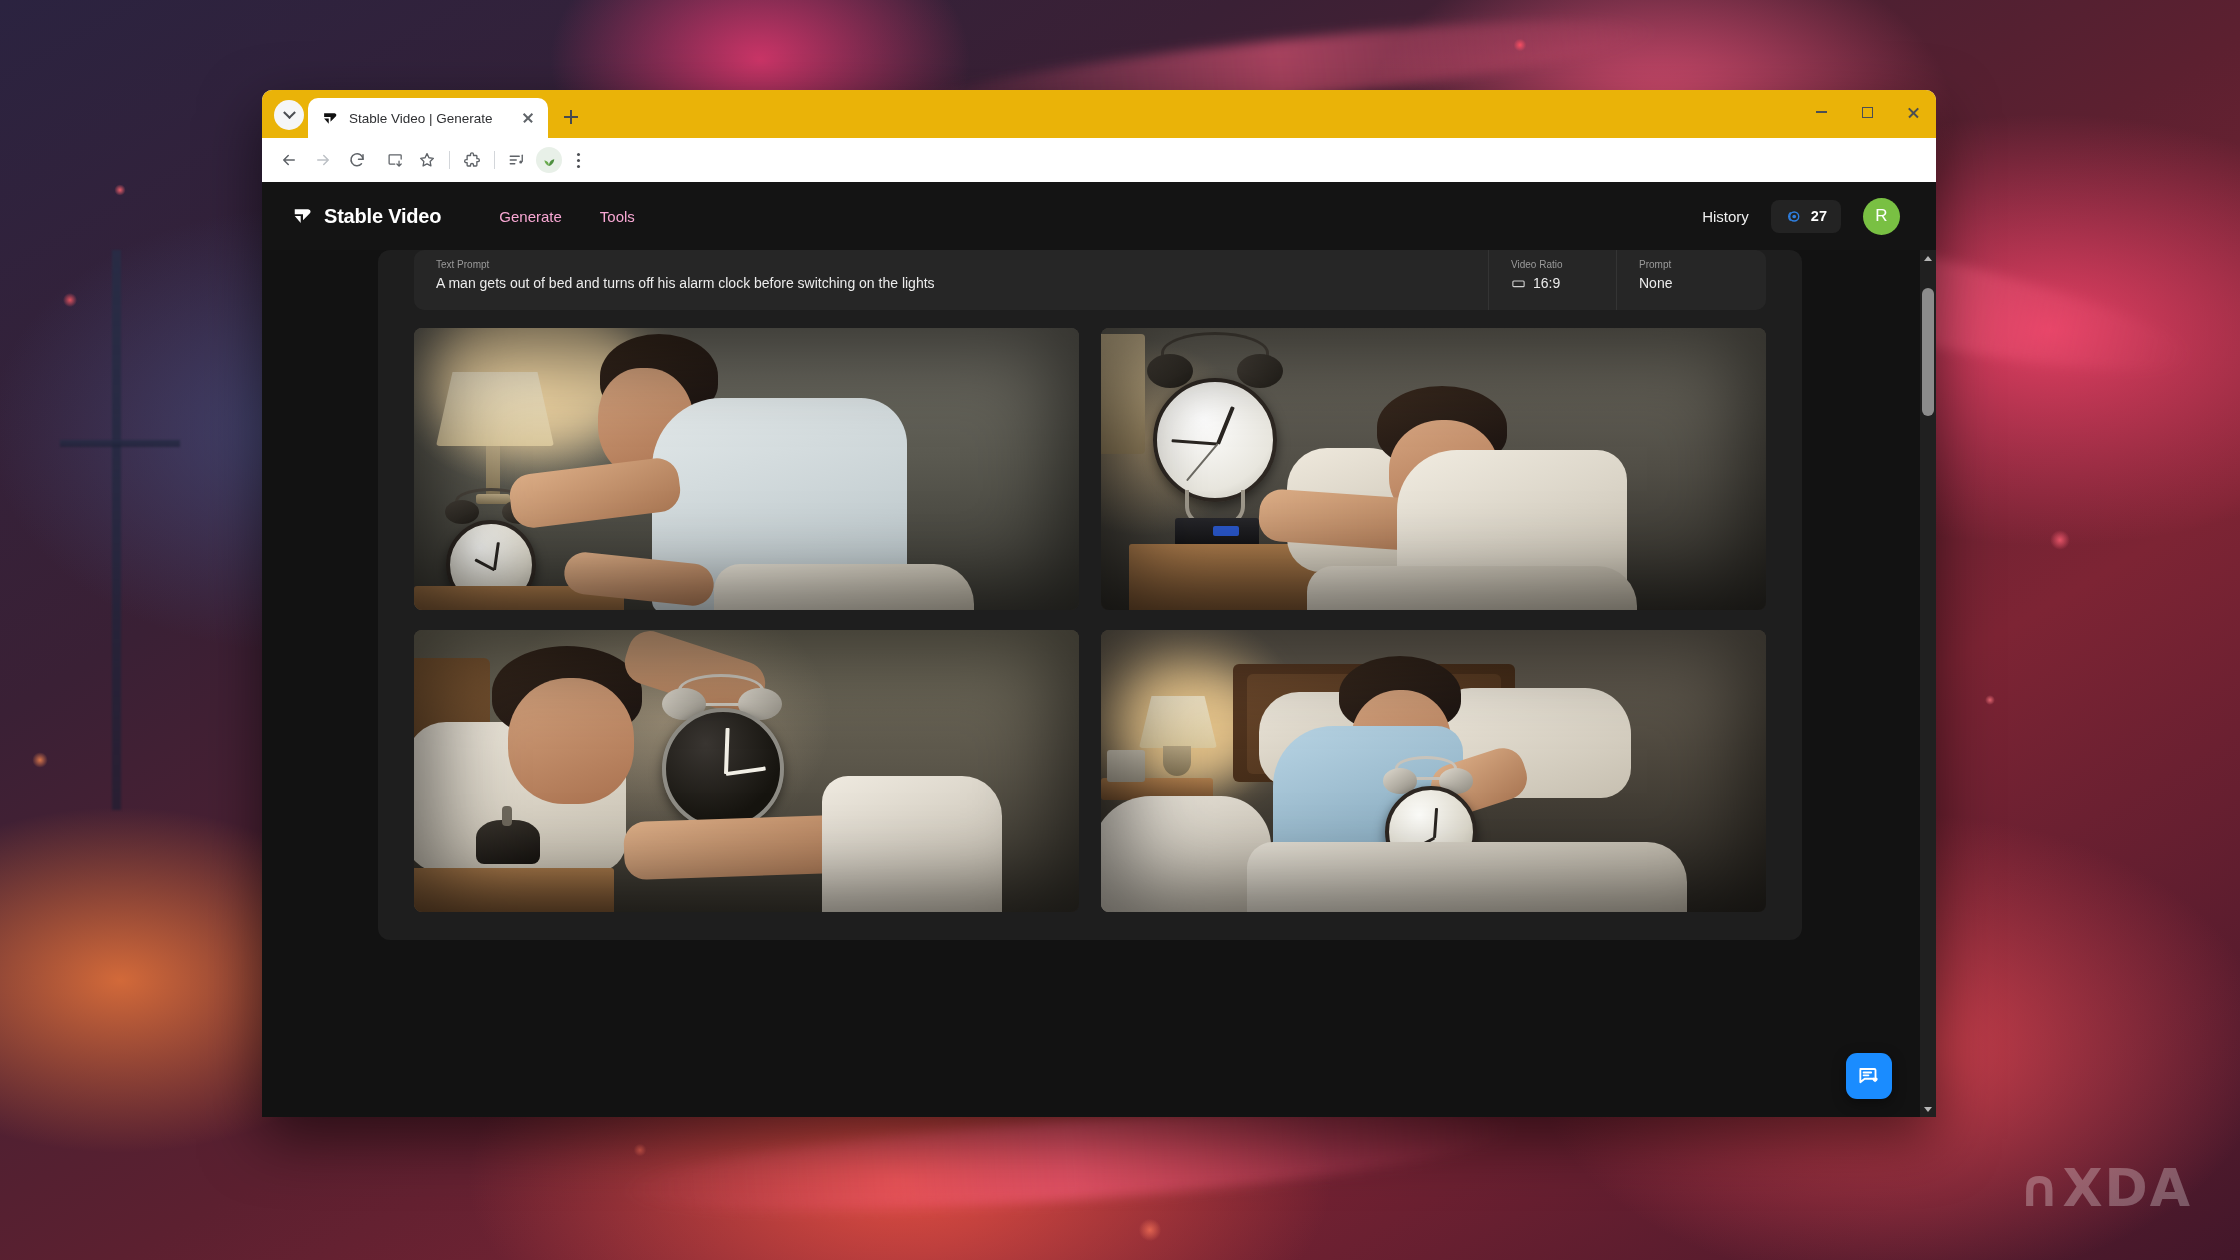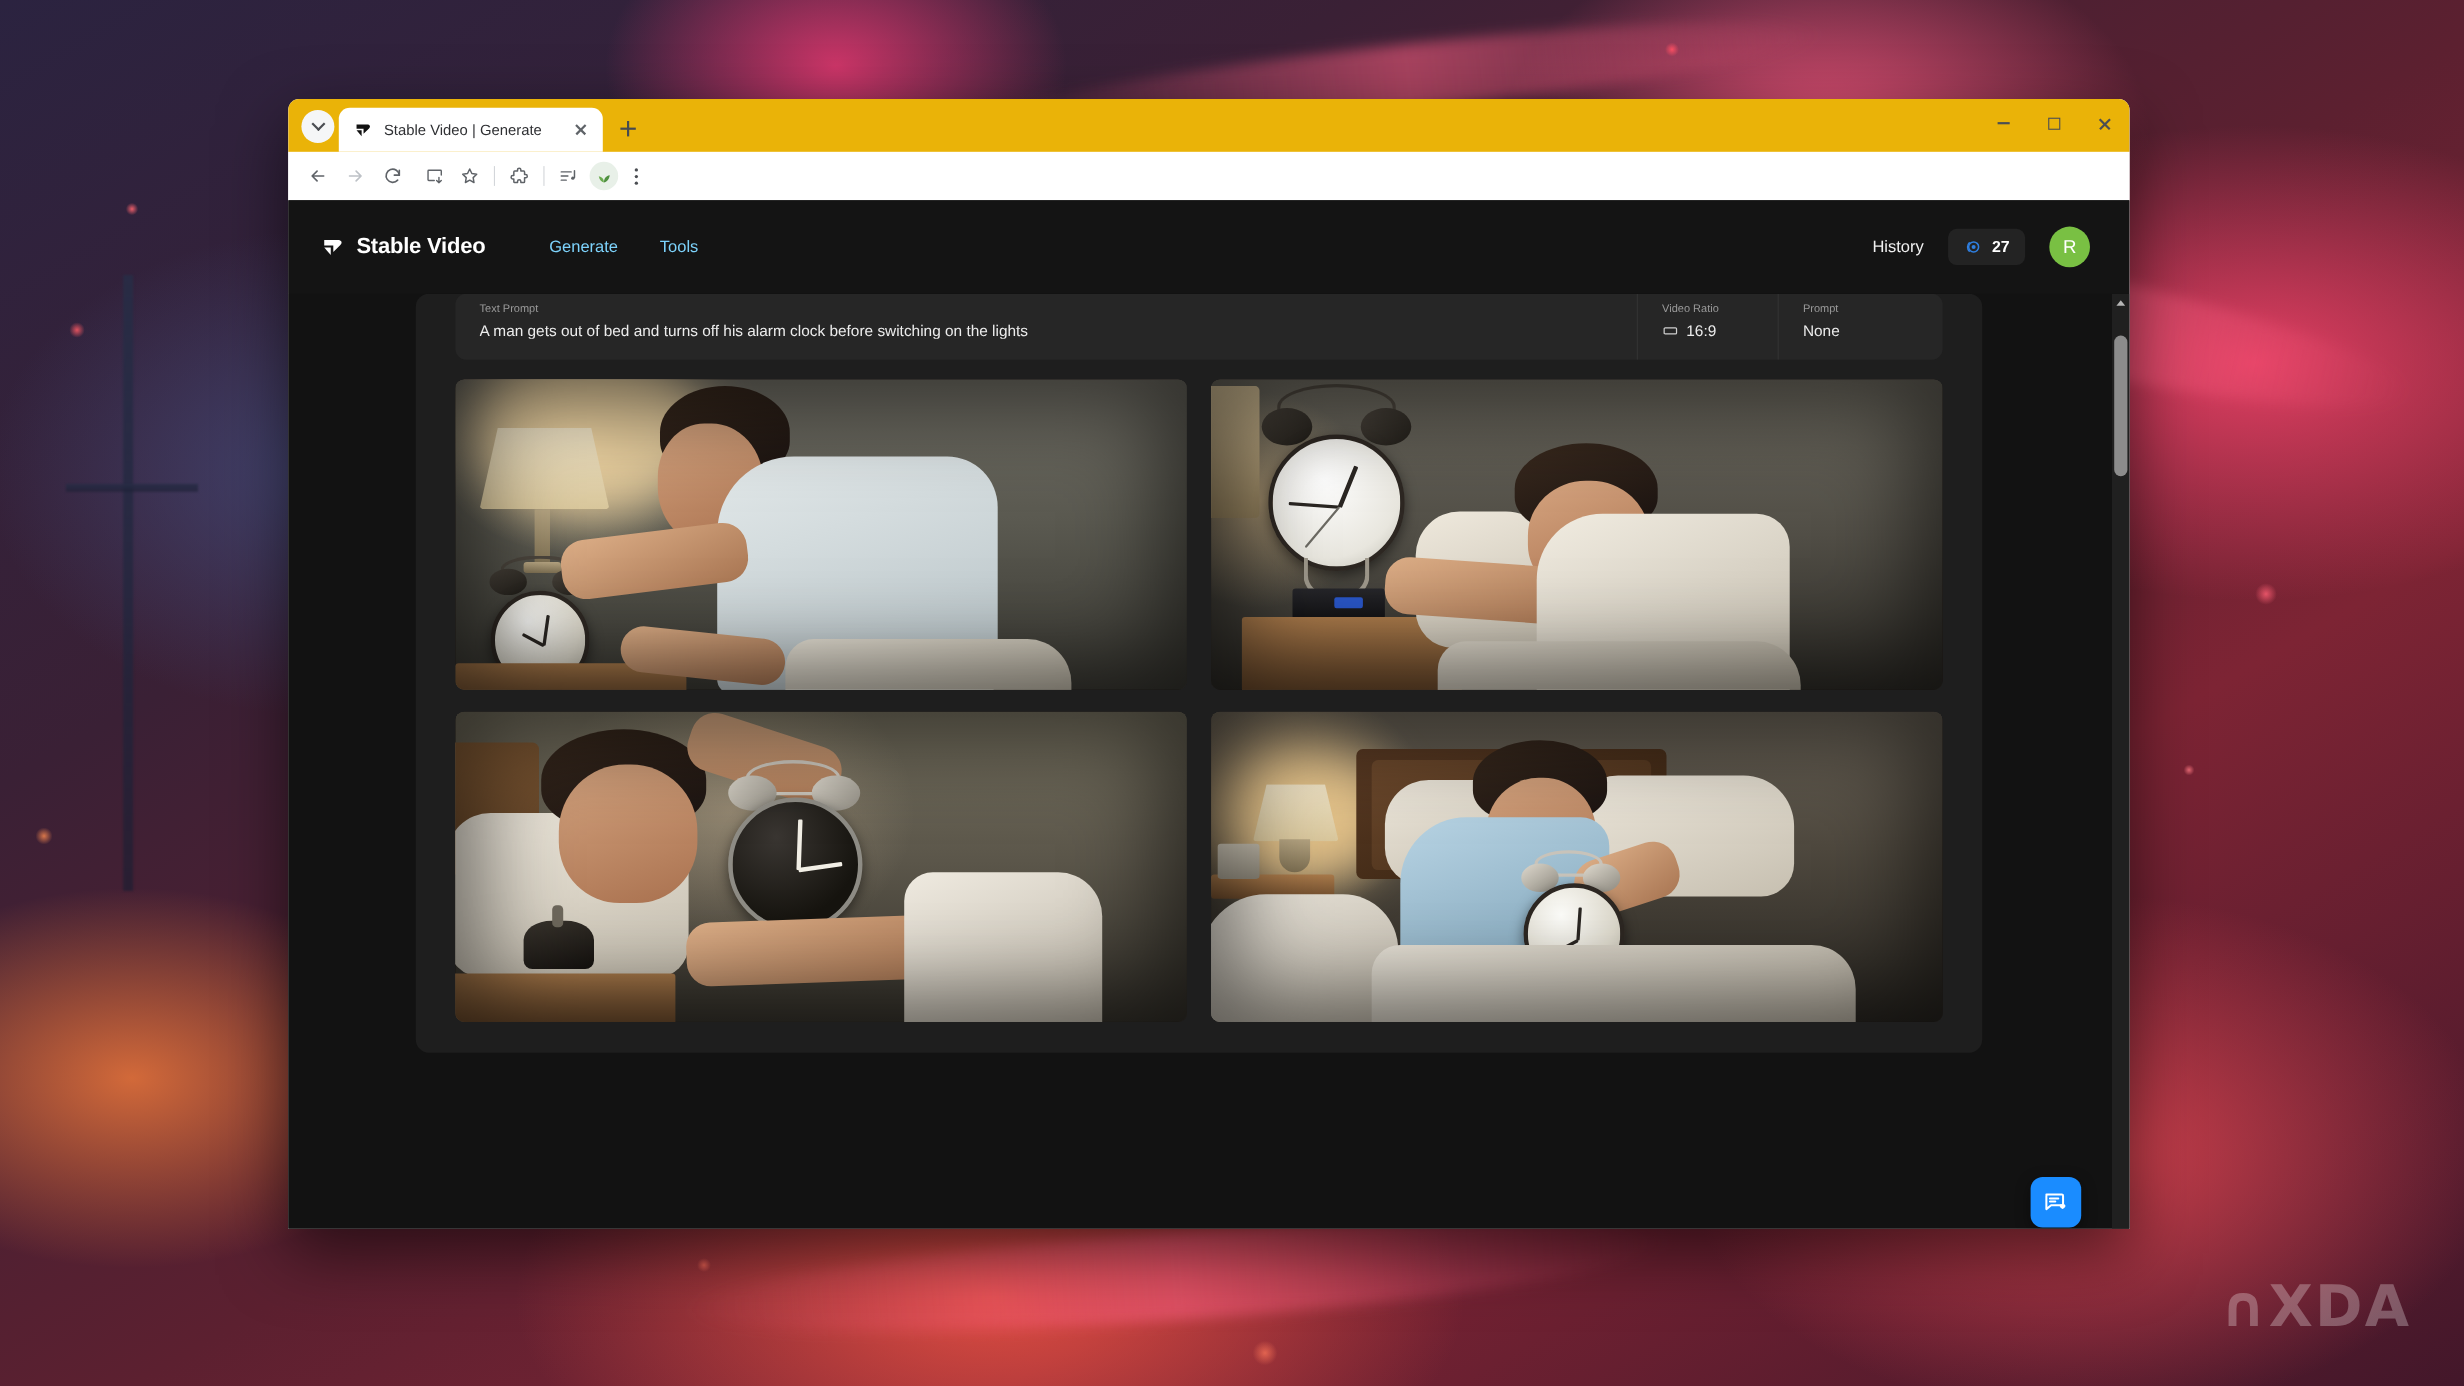--- a/index.html
+++ b/index.html
@@ -158,30 +158,30 @@
   
   #viewport {
     position: relative;
     height: calc(1027px - 48px - 44px);
     background: #121212;
     overflow: hidden;
   }
 
   
   #site-header {
-    height: 85px;
+    height: 68px;
     background: #141414;
     display: flex; 
     padding: 0 36px 0 30px;
     position: relative; z-index: 5;
   }
   #brand { display: flex; align-items: center; gap: 10px; cursor: pointer; }
   #brand-name { color: #fff; font-size: 20px; font-weight: 700; letter-spacing: -.2px; }
   #main-nav { display: flex; align-items: center; gap: 38px; margin-left: 58px; }
-  .nav-link { color: #7dd3fc; font-size: 15px; cursor: pointer; }
+  .nav-link { color: #f9a8d4; font-size: 15px; cursor: pointer; }
   #header-right { margin-left: auto; display: flex; align-items: center; gap: 22px; }
   #history-link { color: #f0f0f0; font-size: 15px; cursor: pointer; }
   #credits-pill {
     height: 33px; min-width: 66px; padding: 0 14px;
     background: #232323; border-radius: 8px;
     display: flex; align-items: center; justify-content: center; gap: 9px;
     cursor: pointer;
   }
   #credits-count { color: #fff; font-size: 14.5px; font-weight: 600; }
   #avatar {

